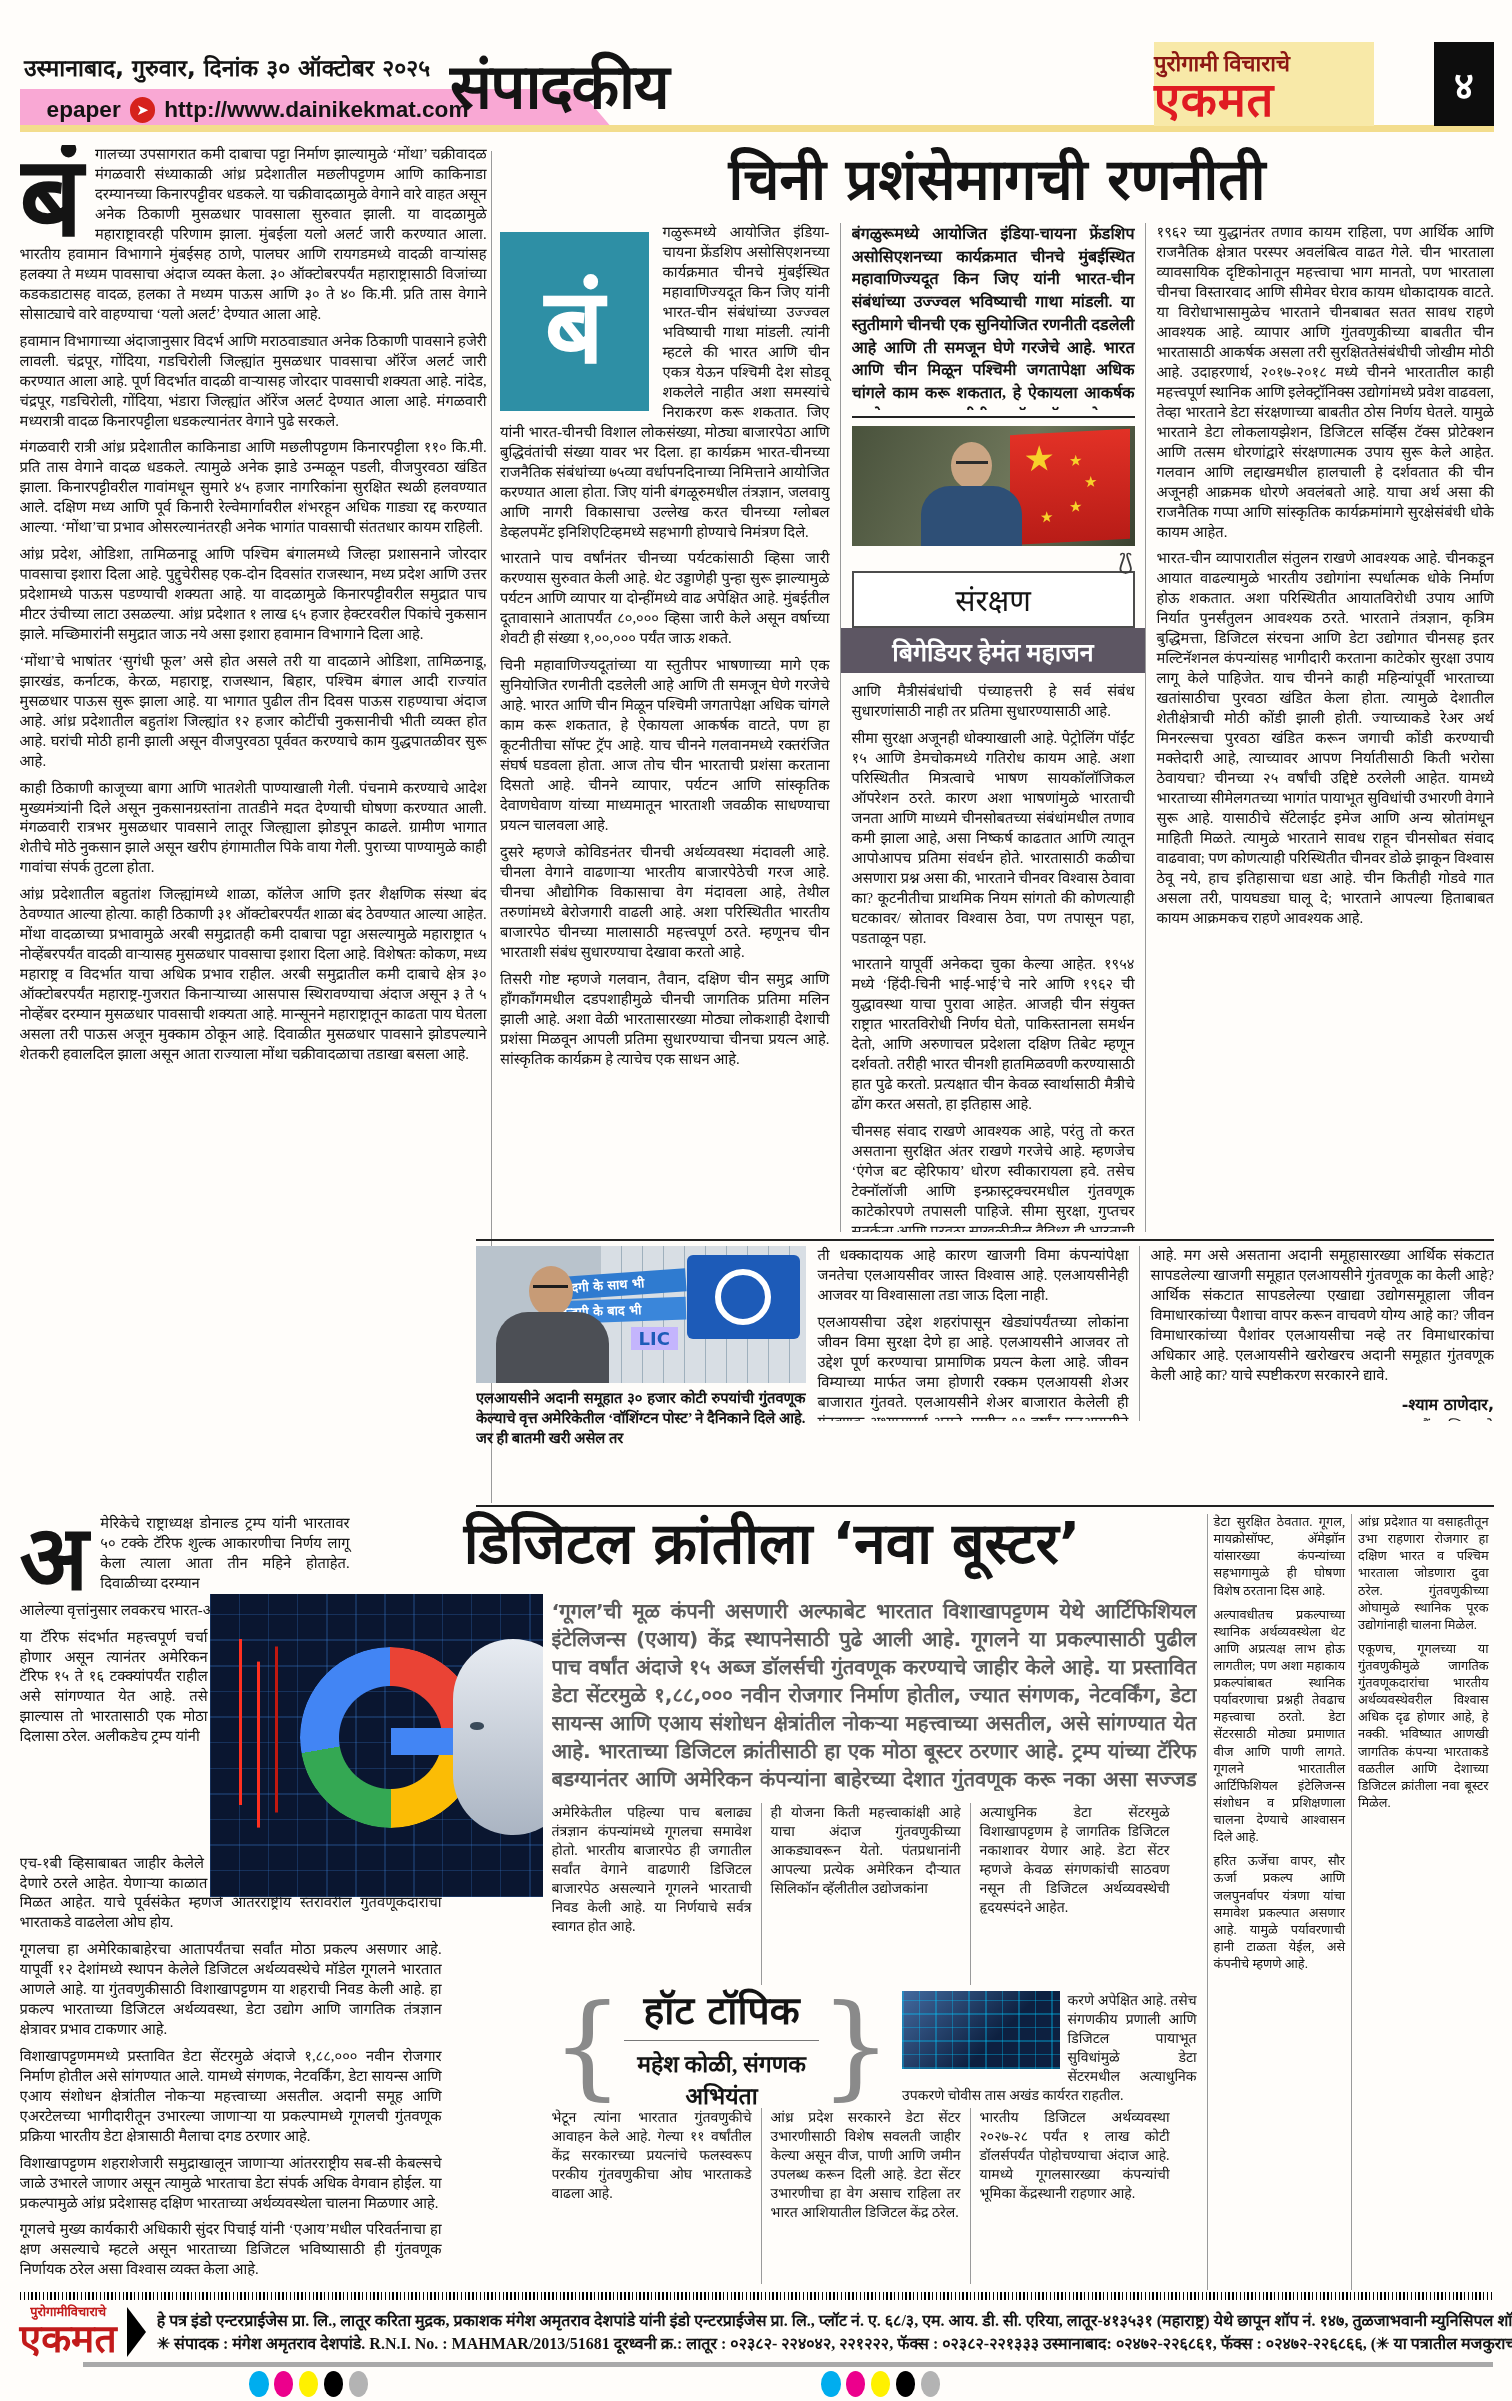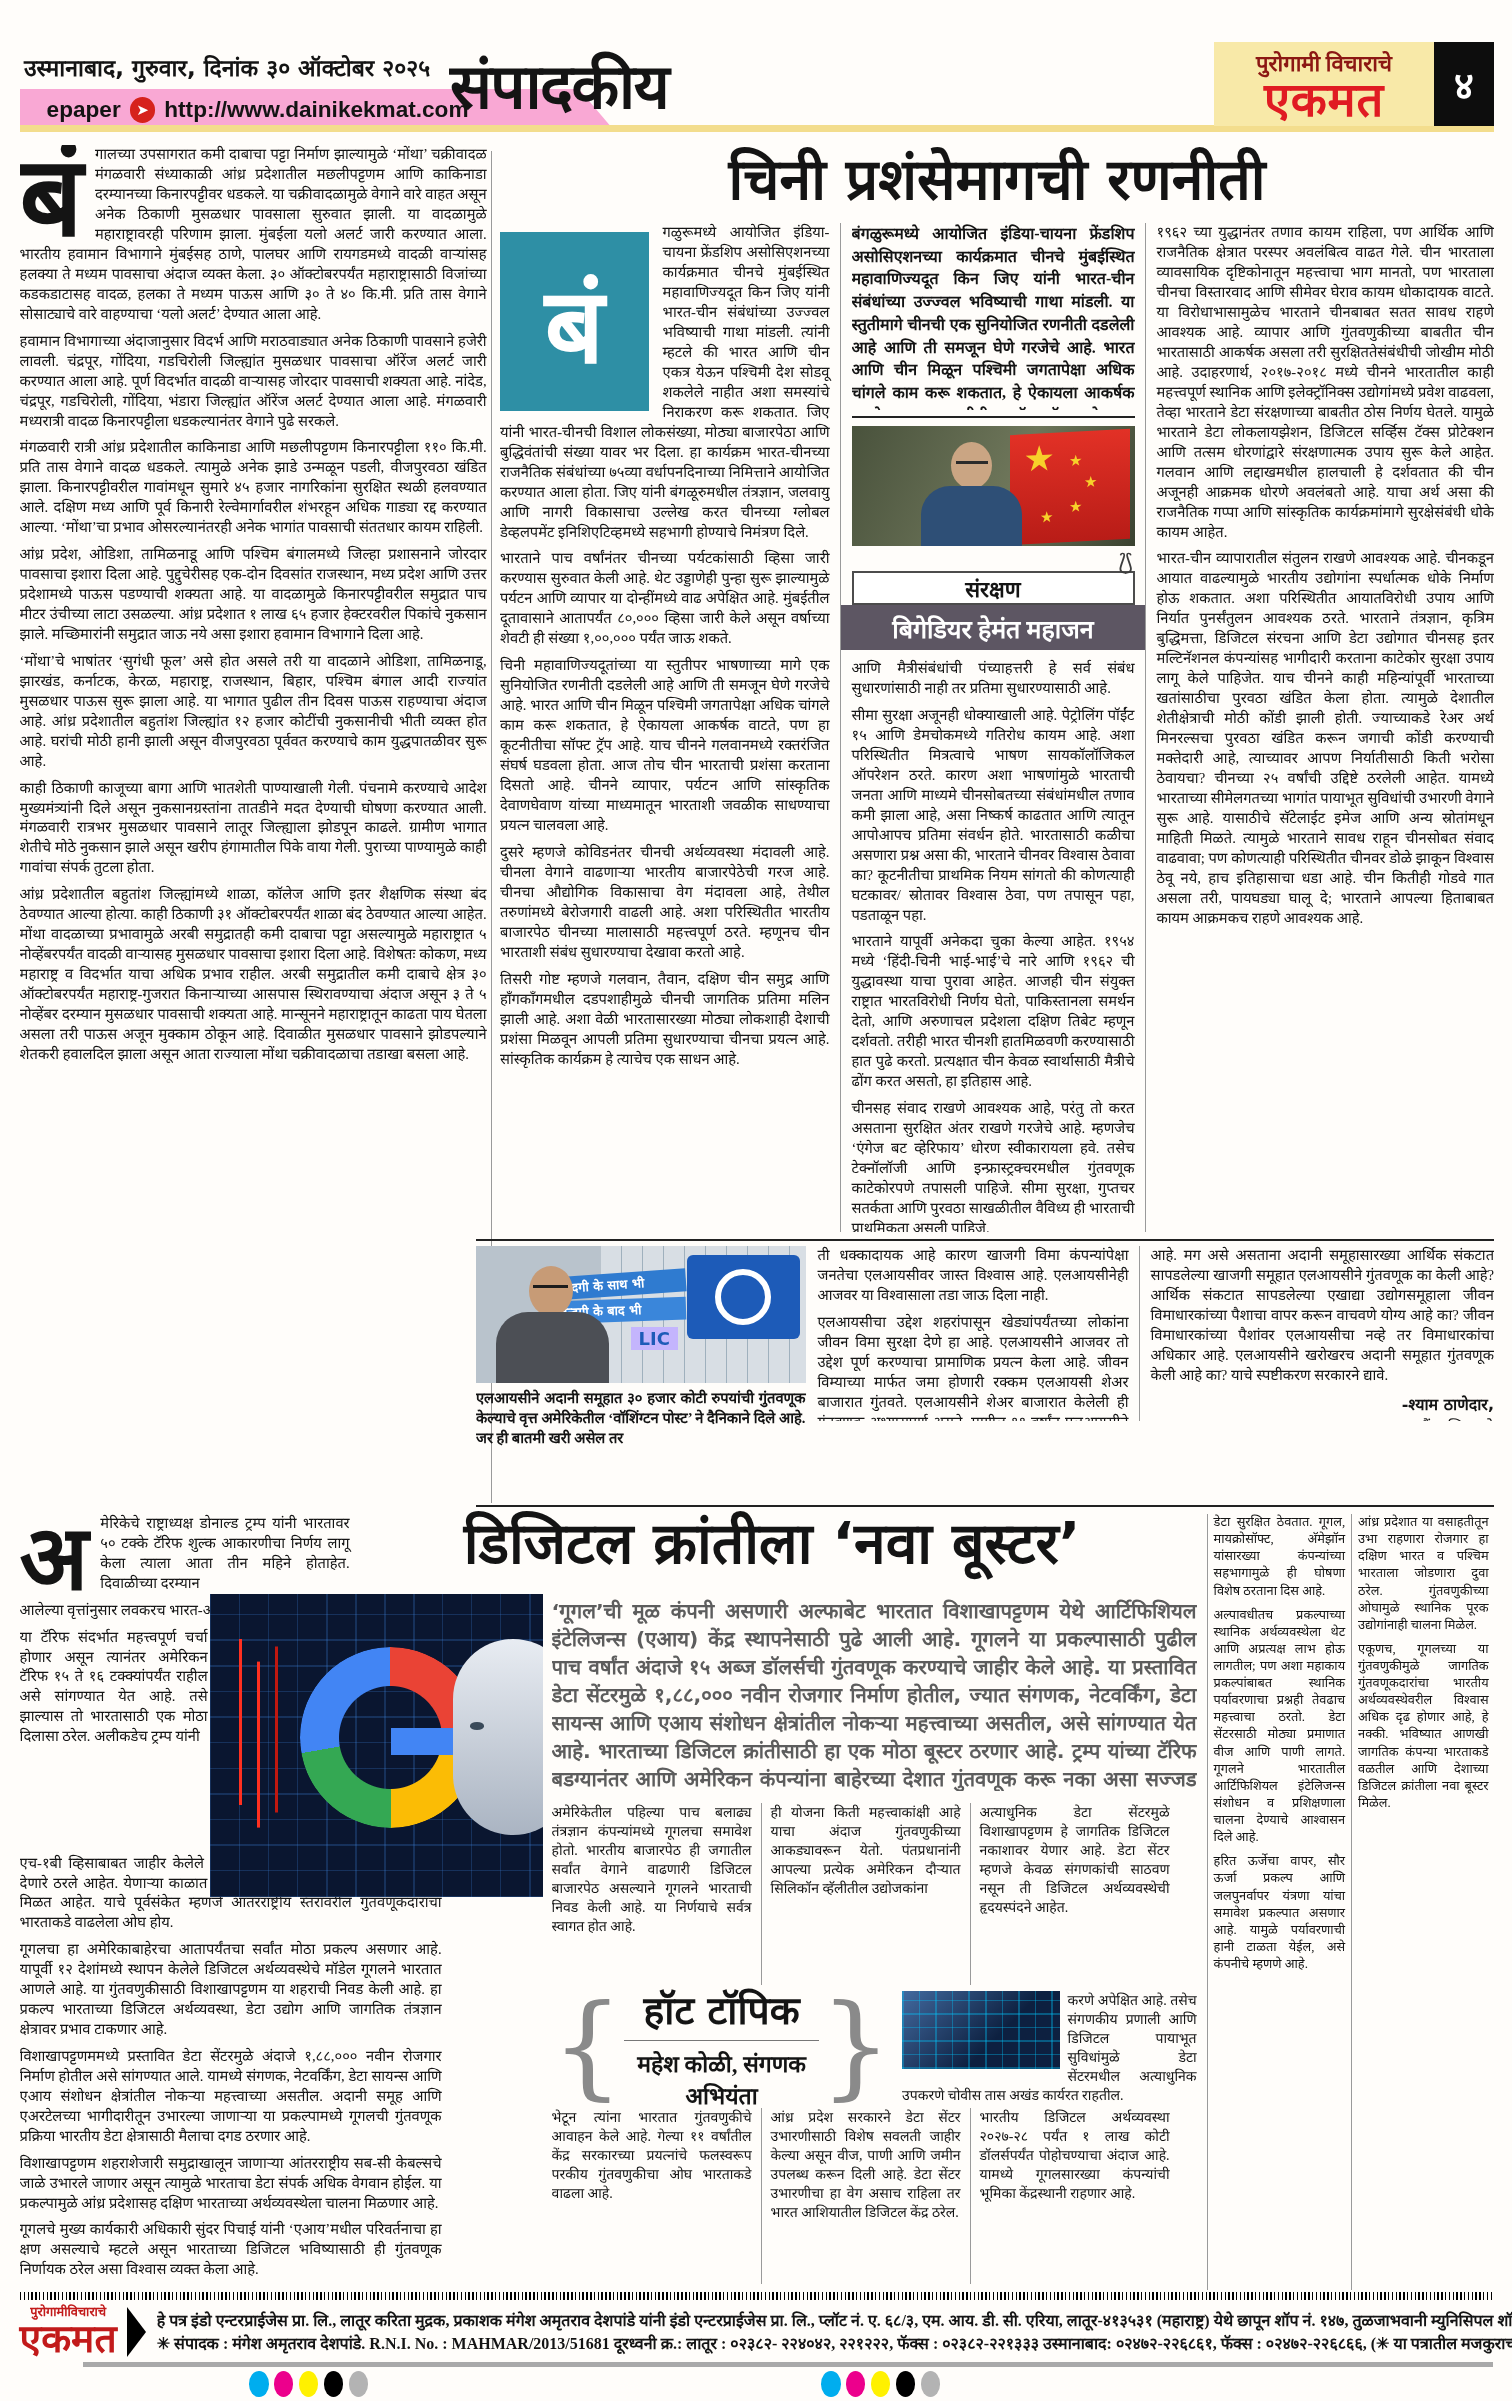--- a/index.html
+++ b/index.html
@@ -12,21 +12,21 @@
 
   
   .dateline { position:absolute; left:24px; top:51px; font-size:23px; font-weight:bold; font-family:"DejaVu Sans",sans-serif; }
   .epaper-strip { position:absolute; left:19.6px; top:89px; width:595px; height:42px; background:#f9a8d4;
     clip-path:polygon(0 0, 94% 0, 100% 100%, 0 100%); display:flex; align-items:center; gap:9px; padding-left:27px; }
   .epaper-label { font-size:22.6px; font-weight:bold; font-family:"Liberation Sans",sans-serif; }
   .epaper-icon { width:25.6px; height:25.6px; border-radius:50%; background:#d6221c; color:#fff; display:inline-flex; align-items:center; justify-content:center; font-size:15px; }
   .epaper-url { font-size:22.6px; font-weight:bold; font-family:"Liberation Sans",sans-serif; }
   .header-rule { position:absolute; left:19.6px; top:125px; width:1474px; height:6.8px; background:#f3dd8d; }
   .section-title { position:absolute; left:416px; top:42px; width:286px; text-align:center; font-size:62px; font-weight:bold; font-family:"DejaVu Sans",sans-serif; letter-spacing:-1.5px; }
-  .masthead-box { position:absolute; left:1214px; top:42px; width:220px; height:84px; background:#f8e9a8; text-align:center; padding-top:4.5px; }
+  .masthead-box { position:absolute; left:1154px; top:42px; width:220px; height:84px; background:#f8e9a8; text-align:left; padding-top:4.5px; }
   .masthead-tagline { font-size:22px; font-weight:bold; color:#8c1713; }
   .masthead-name { font-size:47px; font-weight:bold; color:#e01b22; line-height:1; letter-spacing:0.8px; }
   .pagenum-box { position:absolute; left:1434px; top:42px; width:60px; height:84px; background:#0d0d0d; color:#fff; display:flex; align-items:center; justify-content:center; font-size:38px; font-weight:bold; }
 
   
   .para { text-align:justify; font-size:14.7px; line-height:1.36; margin-bottom:6.8px; }
   .headline { font-family:"DejaVu Sans",sans-serif; font-weight:bold; line-height:1.05; }
   .dropcap-black { float:left; font-family:"DejaVu Sans",sans-serif; font-weight:bold; font-size:111px; line-height:.8; margin:7.5px 12px 0 0; }
   .dropcap-teal { float:left; width:149px; height:179px; background:#2e8fa5; color:#fff; font-family:"DejaVu Sans",sans-serif; font-weight:bold; font-size:104px; display:flex; align-items:center; justify-content:center; margin:9px 13.6px 3px 0; }
 
@@ -45,21 +45,21 @@
   .intro-bold { font-weight:bold; font-size:16px; line-height:1.42; text-align:justify; height:187px; overflow:hidden; }
   .intro-rule { height:2.3px; background:#222; margin:6px 0 7.5px; }
   .photo-china { position:relative; height:120px; background:linear-gradient(115deg,#49523c,#6e765a 55%,#3a4230); overflow:hidden; }
   .pc-flag { position:absolute; right:4.5px; top:6px; width:120px; height:110px; background:linear-gradient(#e23126,#b81c17); transform:skewY(-3deg); }
   .pc-star { position:absolute; color:#f7d02a; }
   .pc-head { position:absolute; left:99px; top:16.6px; width:41px; height:47px; border-radius:50%; background:#caa583; }
   .pc-glasses { position:absolute; left:104px; top:35px; width:32px; height:6px; border-top:3px solid #2b2b2b; }
   .pc-shirt { position:absolute; left:69px; top:60px; width:101px; height:60px; border-radius:29px 29px 0 0; background:#2e4f76; }
   .kicker-wrap { position:relative; margin-top:25.6px; }
   .leaf-doodle { position:absolute; right:4.5px; top:-22.6px; color:#3c3c3c; font-size:22.6px; letter-spacing:-3px; }
-  .kicker-box { border:2.3px solid #4c4c4c; background:#fff; text-align:center; font-family:"DejaVu Sans",sans-serif; font-weight:bold; font-size:22px; padding:0 0; }
+  .kicker-box { border:2.3px solid #4c4c4c; background:#fff; text-align:center; font-family:"DejaVu Sans",sans-serif; font-weight:normal; font-size:30px; padding:6px 0; }
   .author-band { background:#5d5663; color:#fff; text-align:center; font-size:25px; font-weight:bold; padding:5.3px 0; margin:0 -10.5px 9px; }
 
   
   .lic-rule-top { position:absolute; left:476px; top:1239px; width:1018px; height:1.5px; background:#222; }
   .lic-rule-bot { position:absolute; left:476px; top:1505px; width:1018px; height:1.5px; background:#222; }
   .art-lic { position:absolute; left:476px; top:1246px; width:1018px; height:256px; display:flex; overflow:hidden; }
   .lic-photo-block { width:340px; padding-right:10.5px; }
   .photo-lic { position:relative; height:137px; overflow:hidden; background:#b9c3cc; }
   .lic-bldg { position:absolute; right:0; top:0; width:62%; height:100%; background:
       repeating-linear-gradient(90deg,#d8dee4 0 19.6px,#9fb0bd 19.6px 21px),

